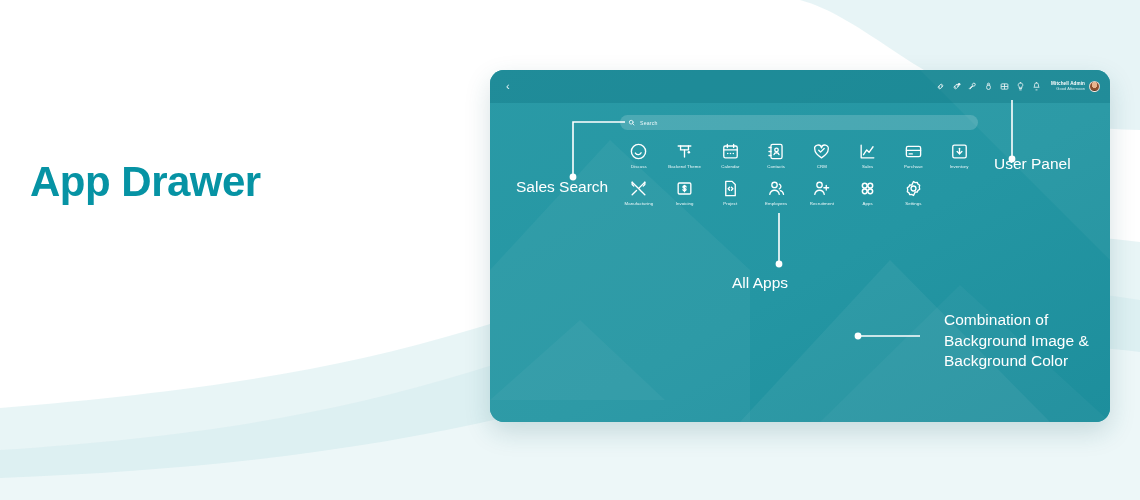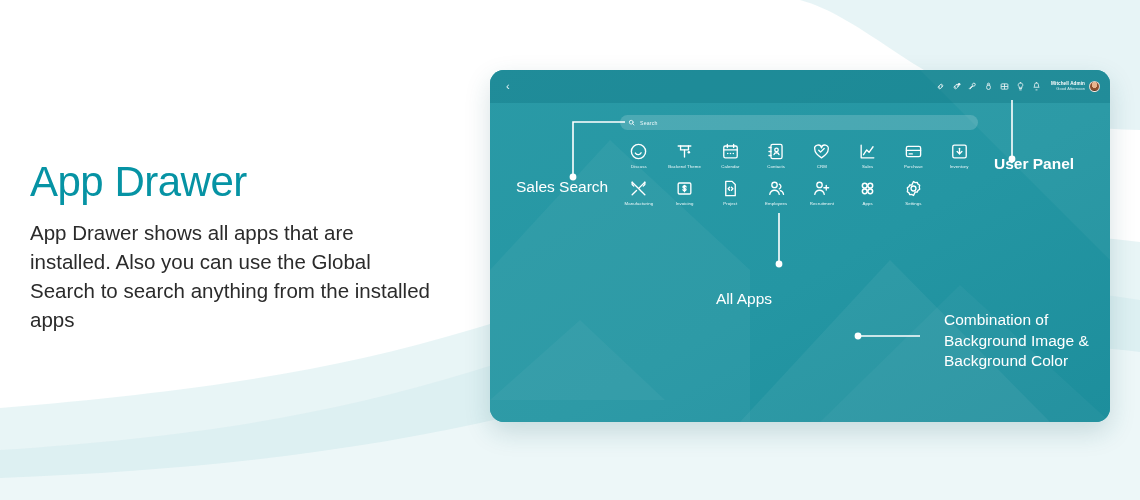--- a/index.html
+++ b/index.html
@@ -7,21 +7,21 @@
     width:1140px;height:500px;overflow:hidden;position:relative;background:#ffffff;
     font-family:"Liberation Sans","DejaVu Sans",sans-serif;
   }
 
   
   #bg-waves{position:absolute;inset:0;width:1140px;height:500px;z-index:0;}
 
   
   #left-copy{position:absolute;left:30px;top:160px;width:400px;z-index:3;}
   #headline{
-    font-size:42px;font-weight:normal;color:#0693a4;letter-spacing:-0.5px;
+    font-size:42px;font-weight:bold;color:#0693a4;letter-spacing:-0.5px;
     margin:0 0 14px 0;line-height:1.05;
   }
   #body-copy{
     font-size:20.5px;color:#2b2b2b;line-height:1.42;margin:0;
     font-weight:400;
   }
 
   
   #panel{
     position:absolute;left:490px;top:70px;width:620px;height:352px;z-index:2;
@@ -72,38 +72,37 @@
     display:grid;grid-template-columns:repeat(8,1fr);row-gap:10px;
   }
   .app-cell{display:flex;flex-direction:column;align-items:center;gap:3px;cursor:default;}
   .app-icon{width:19px;height:19px;display:block;}
   .app-icon svg{display:block;width:19px;height:19px;}
   .app-label{font-size:4.3px;color:#f2fbfc;letter-spacing:.1px;text-align:center;white-space:nowrap;}
 
   
   .callout-label{position:absolute;color:#ffffff;font-size:15.5px;z-index:6;white-space:nowrap;}
   #callout-global-search{left:516px;top:178px;}
-  #callout-all-apps{left:716px;top:274px;margin-top:16px;}
-  #callout-user-panel{left:994px;top:155px;font-weight:bold;}
+  #callout-all-apps{left:732px;top:274px;}
+  #callout-user-panel{left:994px;top:155px;}
   #callout-bg-combo{left:944px;top:310px;white-space:normal;width:190px;line-height:1.33;}
   #leaders{position:absolute;left:490px;top:70px;width:650px;height:360px;z-index:5;pointer-events:none;overflow:visible;}
 </style>
 </head>
 <body>
 
 <svg id="bg-waves" viewBox="0 0 1140 500" preserveAspectRatio="none">
   <path d="M1140 0 L1140 130 C 1040 130 960 95 900 55 C 860 28 830 8 800 0 Z" fill="#e3f2f4" opacity=".85"></path>
   <path d="M0 408 C 190 392 330 372 470 330 C 620 285 760 252 900 240 C 1000 232 1080 234 1140 242 L1140 500 L0 500 Z" fill="#e6f4f5" opacity=".9"></path>
   <path d="M0 450 C 180 438 320 418 470 372 C 640 320 790 292 940 288 C 1030 286 1090 292 1140 300 L1140 500 L0 500 Z" fill="#daeef0" opacity=".75"></path>
   <path d="M0 478 C 200 470 360 452 520 414 C 690 374 840 350 990 346 C 1050 344 1100 347 1140 352 L1140 500 L0 500 Z" fill="#eef7f8" opacity=".9"></path>
 </svg>
 
 <div id="left-copy">
   <h1 id="headline">App Drawer</h1>
-  <p id="body-copy">App Drawer shows all apps that are installed. Also you can use the Global Search to search anything from the installed apps</p>
 </div>
 
 <div id="panel">
 
   <svg id="panel-bg" viewBox="0 0 620 352" preserveAspectRatio="none">
     <defs>
       <linearGradient id="pg" x1="0" y1="0" x2="1" y2="1">
         <stop offset="0%" stop-color="#2a9aa6"></stop>
         <stop offset="55%" stop-color="#2496a3"></stop>
         <stop offset="100%" stop-color="#1d8e9c"></stop>

